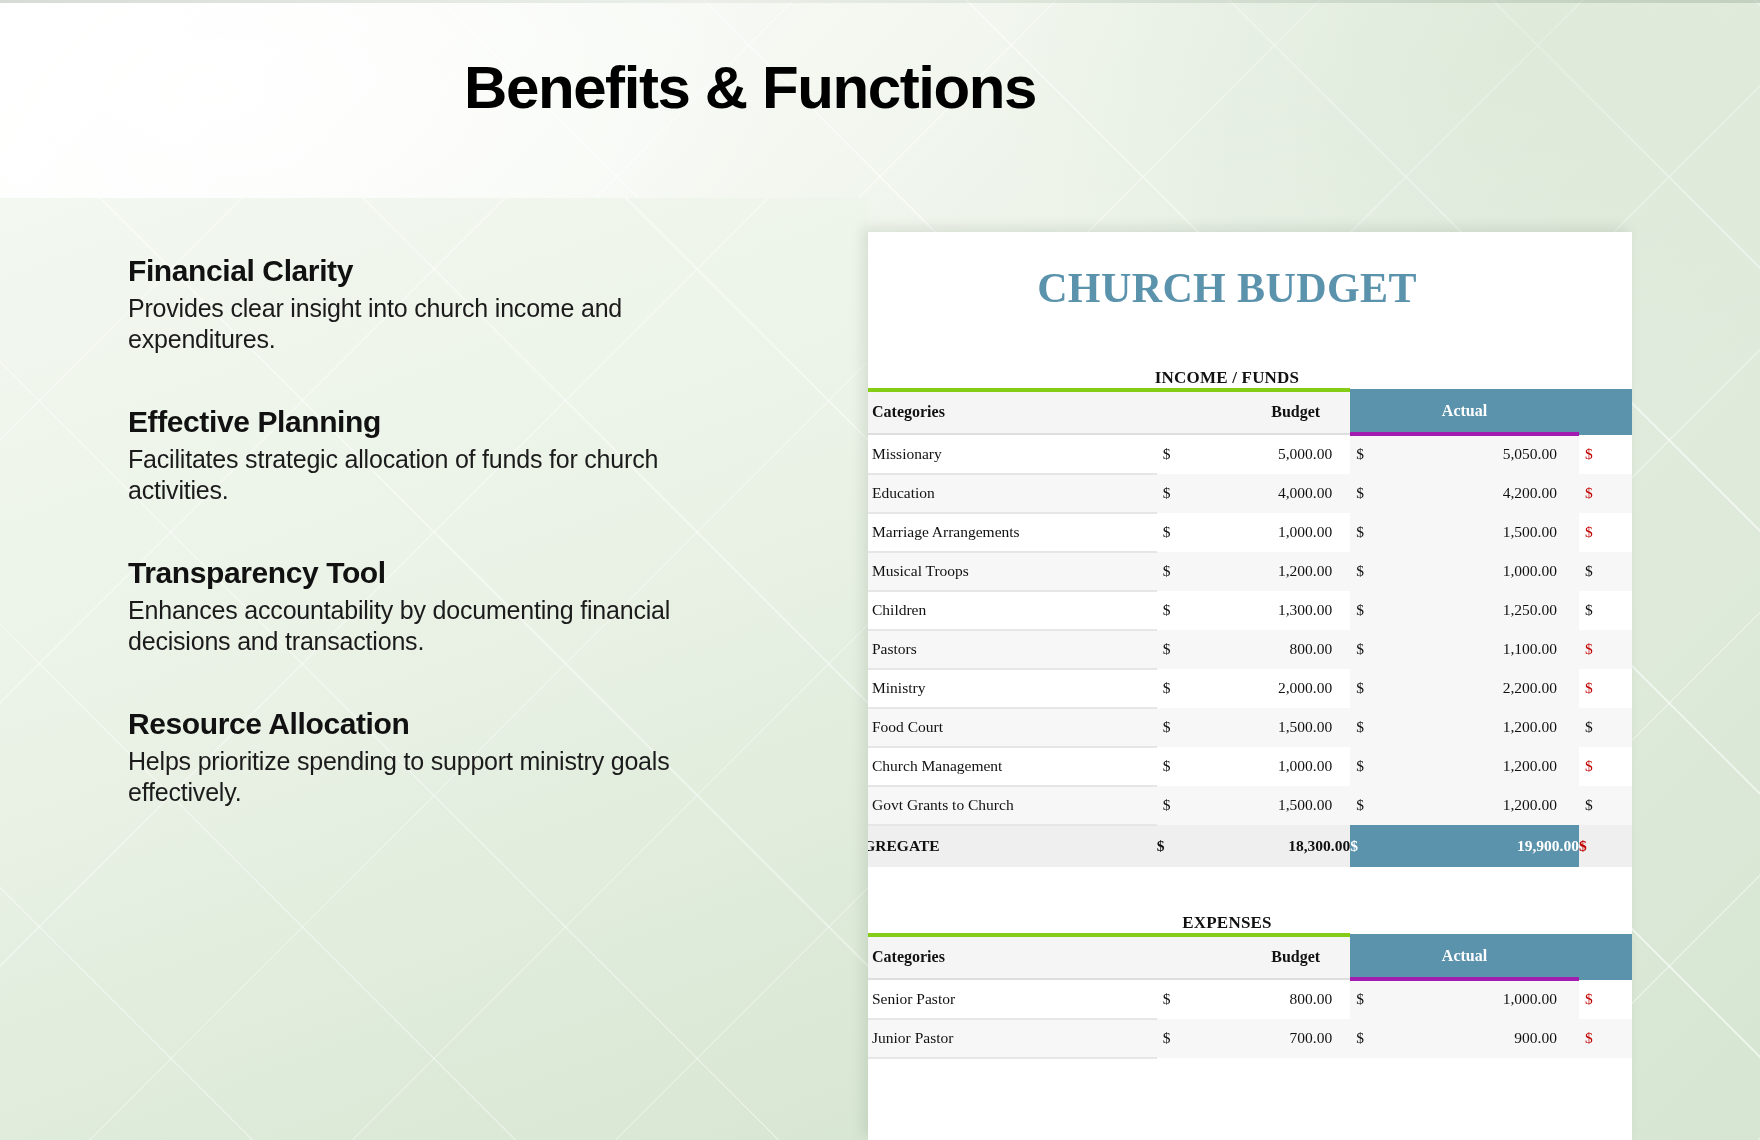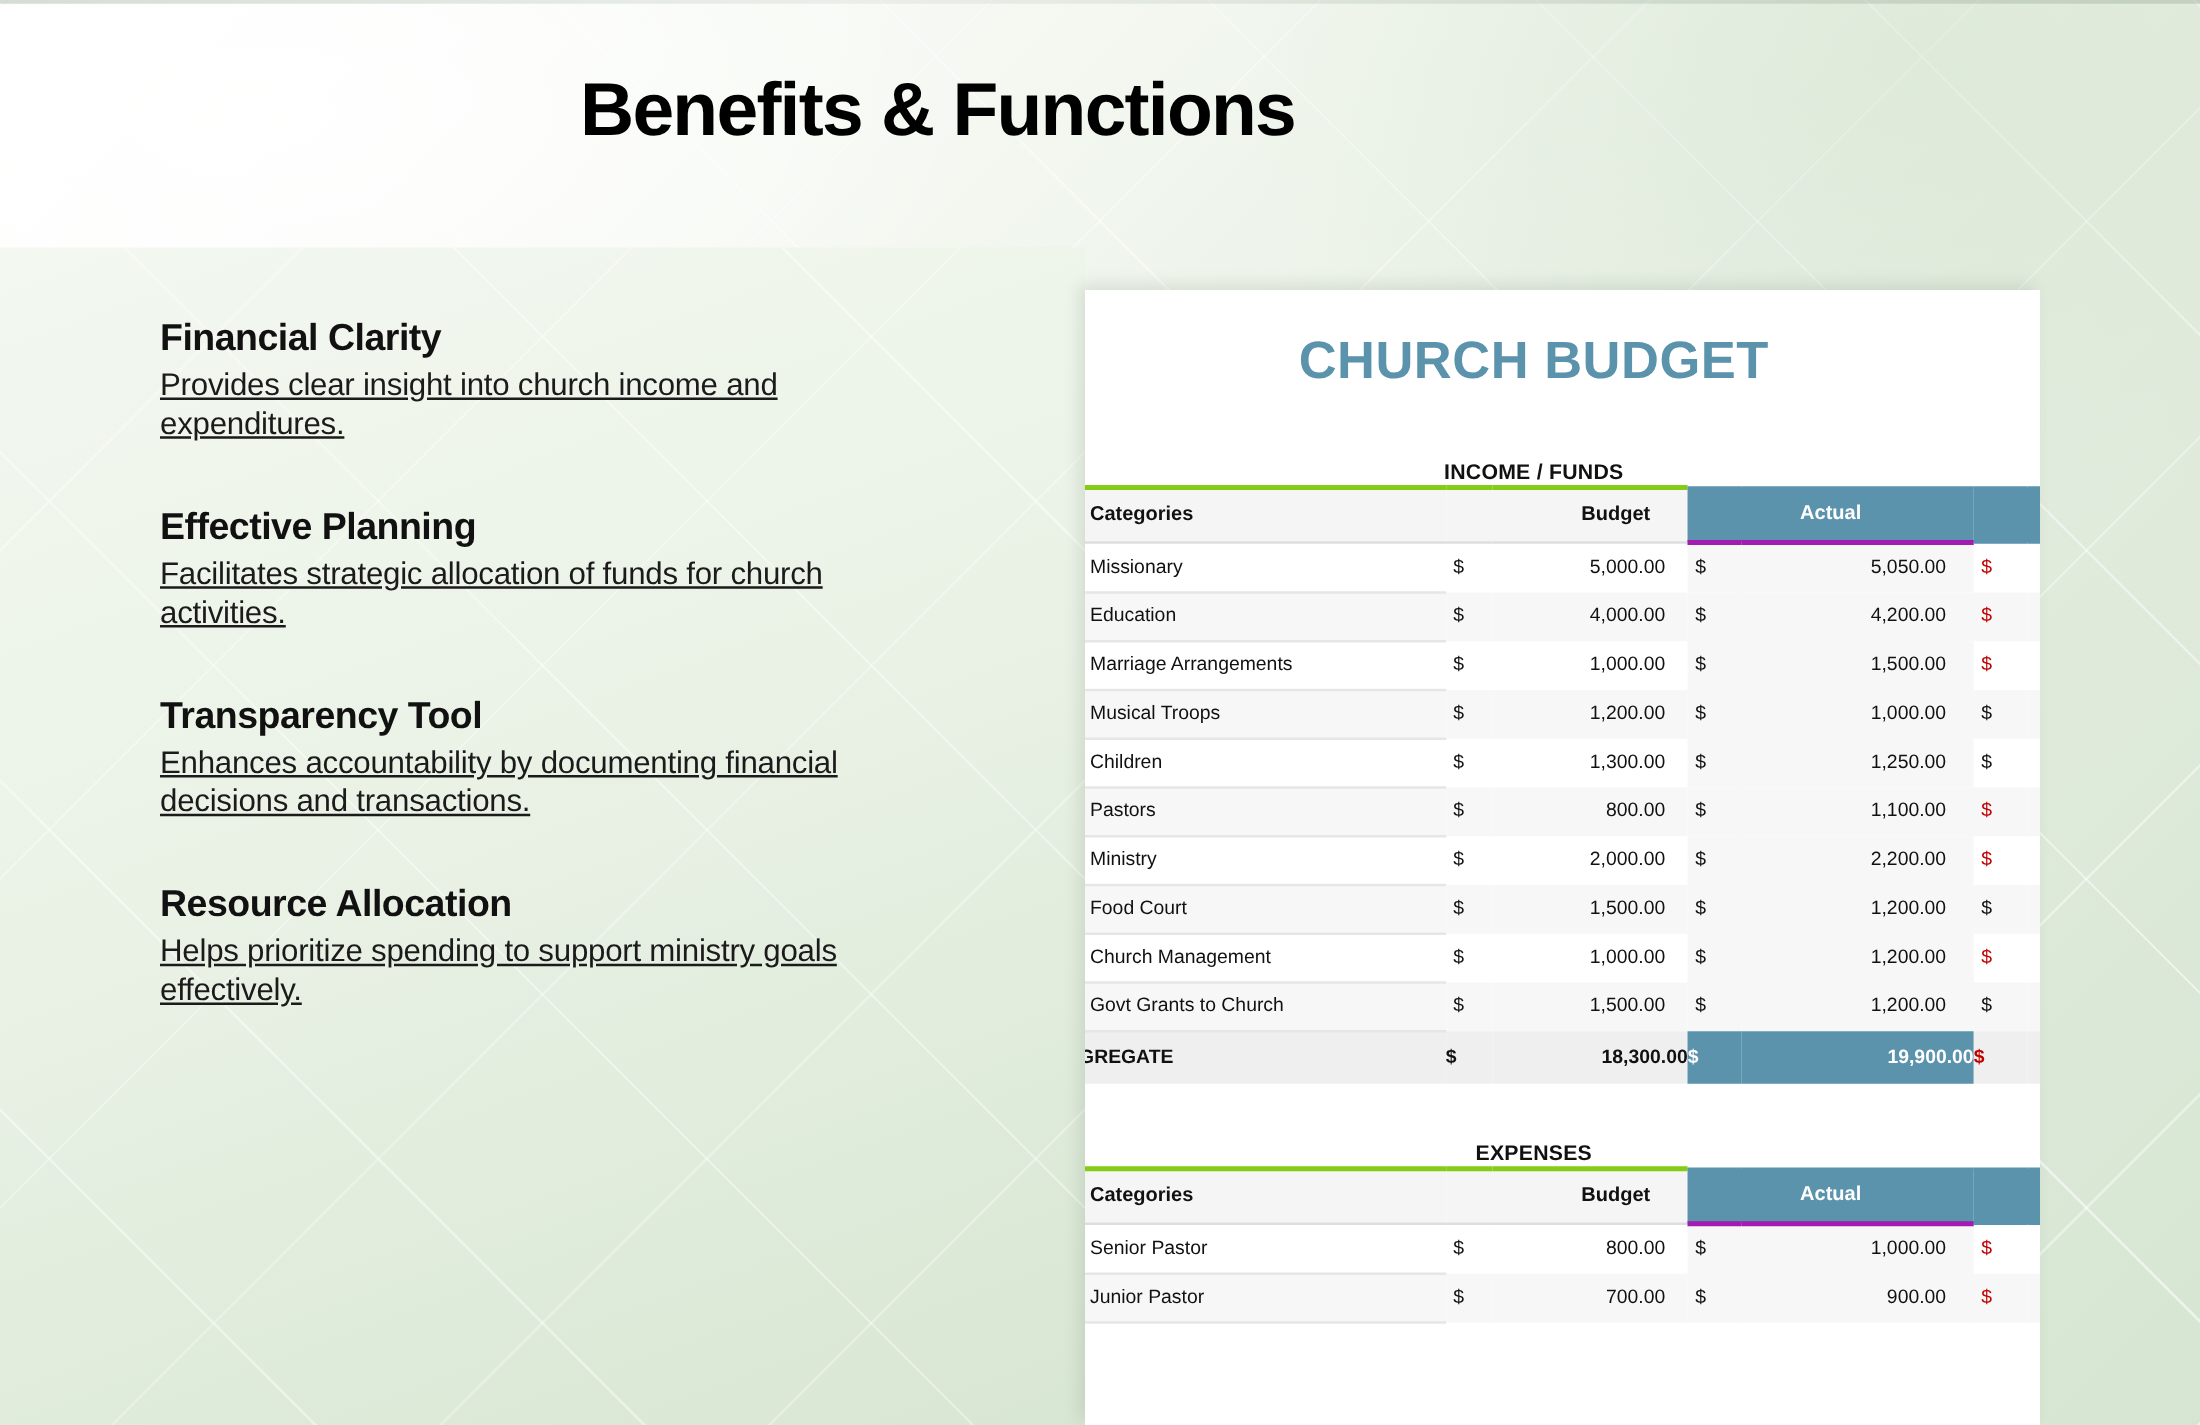--- a/index.html
+++ b/index.html
@@ -55,29 +55,30 @@
       repeating-linear-gradient(45deg, rgba(255,255,255,.40) 0 2px, rgba(255,255,255,0) 2px 186px),
       repeating-linear-gradient(-45deg, rgba(255,255,255,.30) 0 2px, rgba(255,255,255,0) 2px 186px);
   }
   .benefit{ position:relative; margin-bottom:50px; }
   .benefit-title{
     font-size:30px; font-weight:700; color:#111;
     letter-spacing:-.4px; margin-bottom:5px;
   }
   .benefit-desc{
     font-size:25px; font-weight:400; color:#1b1b1b;
-    line-height:1.24; letter-spacing:-.2px; max-width:575px;text-decoration:underline;
+    line-height:1.24; letter-spacing:-.2px; max-width:575px;
   }
 
   
   #budget-sheet{
     position:absolute; left:868px; top:232px; width:764px; height:908px;
     background:#ffffff;
     box-shadow:-5px -4px 12px rgba(90,105,88,.16);
     overflow:hidden;
+    font-family:Liberation Serif, serif;
   }
   #sheet-title{
     font-size:42px; font-weight:700; color:#5b93ad;
     letter-spacing:.4px; text-align:center;
     margin-top:32px; padding-right:46px;
   }
 
   .section-label{
     font-size:17px; font-weight:700; color:#111;
     text-align:center; letter-spacing:.2px;

